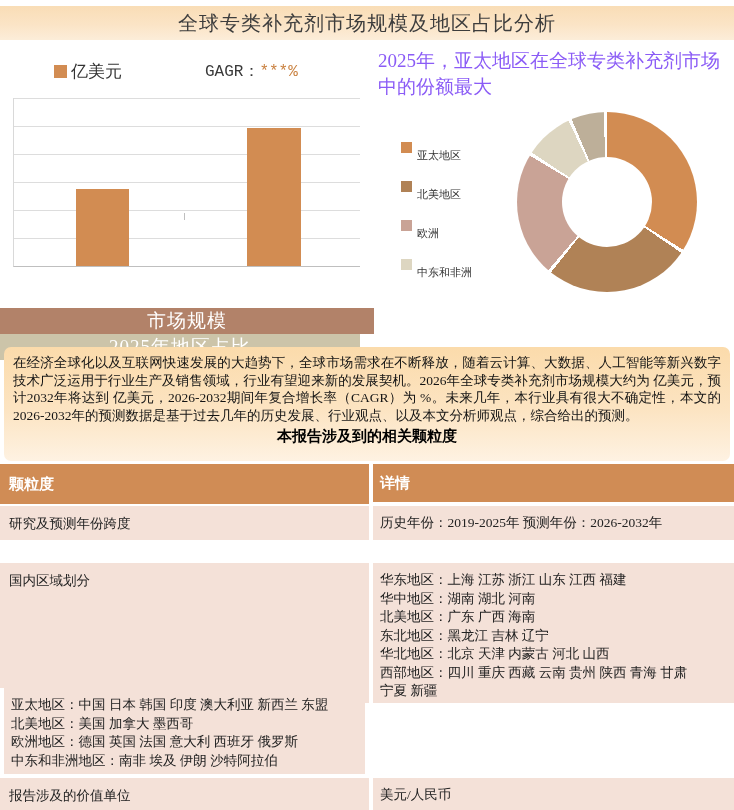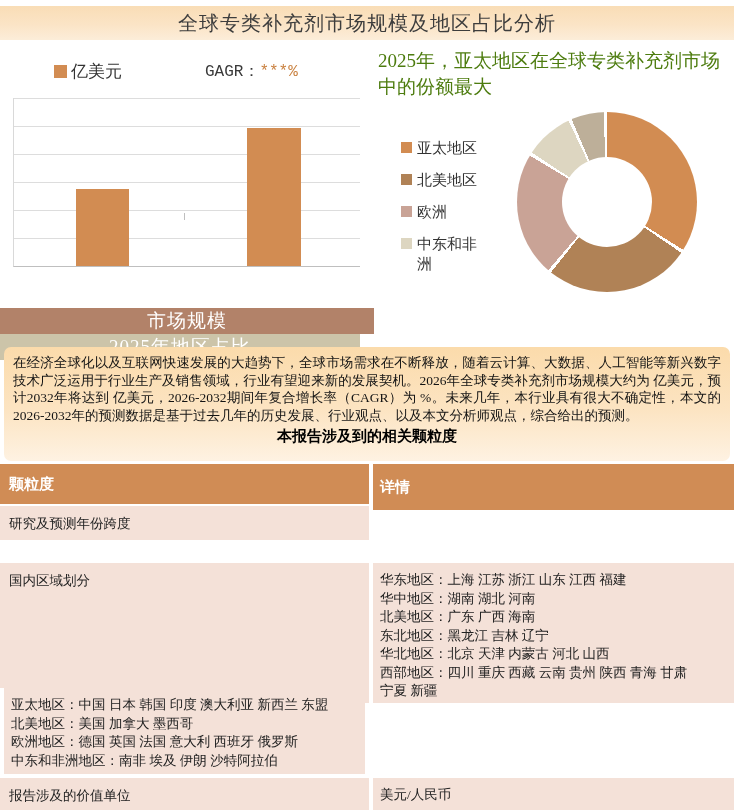--- a/index.html
+++ b/index.html
@@ -28,25 +28,25 @@
   .gridcell { height:16.666%; border-top:1px solid #DDDDDD; }
   .bar { position:absolute; bottom:0; }
   .bar.b0 { left:62px; width:53px; }
   .bar.b1 { left:233px; width:54px; }
   .xtick { position:absolute; left:174px; top:169px; width:1px; height:7px; background:#BFBFBF; }
   .xlabels { position:absolute; left:3px; top:228px; width:347px; display:flex; }
   .xlabels div { width:50%; text-align:center; font-size:16px; color:#444; }
   
   .pie-panel { position:absolute; left:375px; top:44px; width:359px; height:260px; }
   .pie-heading { position:absolute; left:3px; top:4px; width:354px;
-                 font-size:19px; line-height:26px; color:#4d7c0f; }
+                 font-size:19px; line-height:26px; color:#8b5cf6; }
   .pie-legend { position:absolute; left:26px; top:94px; }
   .pie-legend .item { display:flex; margin-bottom:12px; }
   .pie-legend .sw { width:11px; height:11px; margin-top:4px; flex:0 0 11px; }
-  .pie-legend .tx { font-size:15px; color:#333; margin-left:5px; width:64px; line-height:20px; }
+  .pie-legend .tx { font-size:11px; color:#333; margin-left:5px; width:64px; line-height:20px;margin-top:7px; }
   .donut { position:absolute; left:142px; top:68px; width:180px; height:180px; border-radius:50%; }
   .donut-hole { position:absolute; left:187px; top:113px; width:90px; height:90px;
                 border-radius:50%; background:#ffffff; }
   
   .banners { position:absolute; left:0; top:308px; width:734px; height:31px; display:flex;flex-direction:column; }
   .banner { display:flex; align-items:center; justify-content:center;
             color:#ffffff; font-size:19px; letter-spacing:1px; }
   .banner.left { width:374px; background:#B28269; }
   .banner.right { width:360px; background:#CCC4A9; }
   
@@ -58,21 +58,21 @@
   
   .grid-table { position:absolute; left:0; top:464px; width:734px; }
   .trow { display:flex; margin-bottom:4px; }
   .c1 { width:369px; }
   .cgap { width:4px; background:#ffffff; }
   .c2 { width:361px; }
   .thead .c1, .thead .c2 { background:#D08C55; color:#ffffff; font-weight:bold;
         font-size:15px; display:flex; align-items:center; }
   .thead { height:38px; }
   .thead .c1 { padding-left:9px; height:40px; }
-  .thead .c2 { padding-left:7px; height:46px; }
+  .thead .c2 { padding-left:7px; height:38px; }
   .tbody-row .c1, .tbody-row .c2 { background:#F4E1D8; }
   .tbody-row .c1 { font-size:13.5px; color:#222; padding:9px 0 2px 9px; }
   .tbody-row .c2 { font-size:13.5px; color:#222; padding:8px 0 0 7px; line-height:18.5px; }
   .r1 { height:34px; }  .r1 .c1,.r1 .c2 { height:34px; }
   .r2 { height:140px; } .r2 .c1,.r2 .c2 { height:140px;margin-top:19px; }
   .r3 { height:86px; }  .r3 .c1,.r3 .c2 { height:86px; }
   .r4 { height:46px; }  .r4 .c1,.r4 .c2 { height:46px; }
 </style>
 </head>
 <body>
@@ -136,20 +136,23 @@
 
 <div class="grid-table">
   <div class="trow thead">
     <div class="c1">颗粒度</div>
     <div class="cgap"></div>
     <div class="c2">详情</div>
   </div>
   <div class="trow tbody-row r1">
     <div class="c1">研究及预测年份跨度</div>
     <div class="cgap"></div>
+    <div class="c2">
+        <div>历史年份：2019-2025年  预测年份：2026-2032年</div>
+      </div>
   </div>
   <div class="trow tbody-row r2">
     <div class="c1">国内区域划分</div>
     <div class="cgap"></div>
     <div class="c2">
         <div>华东地区：上海  江苏  浙江  山东  江西  福建</div>
         <div>华中地区：湖南  湖北  河南</div>
         <div>北美地区：广东  广西  海南</div>
         <div>东北地区：黑龙江  吉林  辽宁</div>
         <div>华北地区：北京  天津  内蒙古  河北  山西</div>

